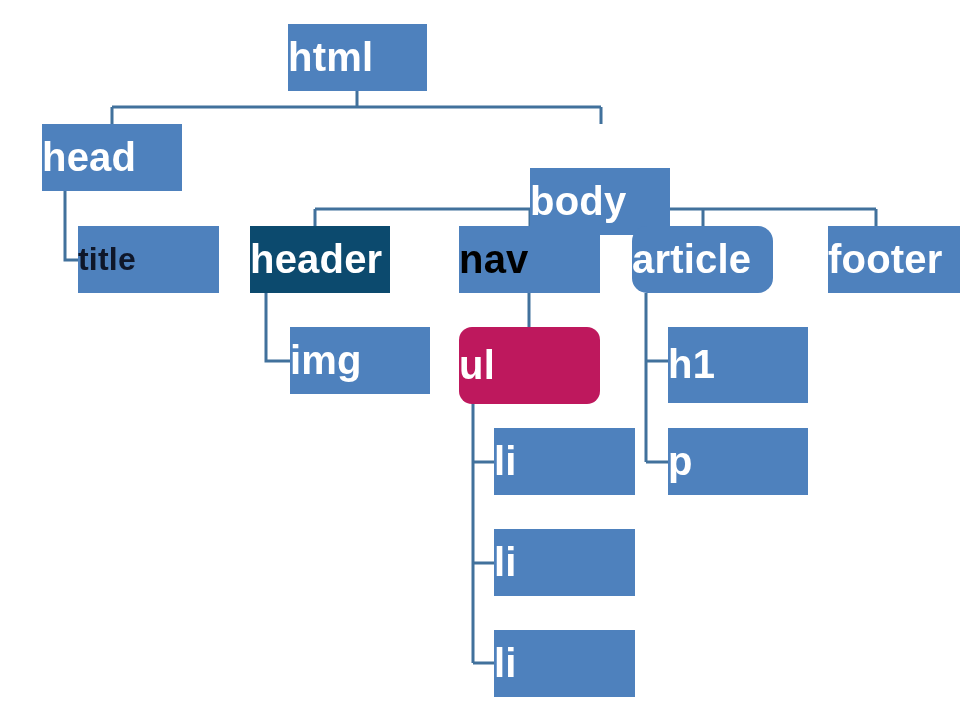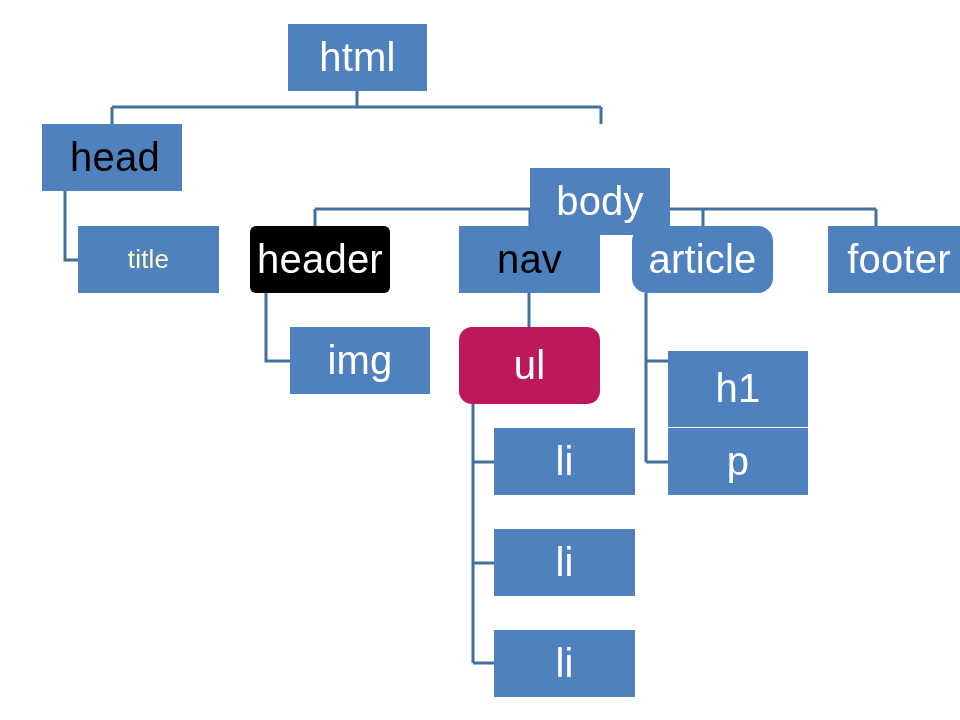--- a/index.html
+++ b/index.html
@@ -22,23 +22,22 @@
     top: 0;
     width: 960px;
     height: 720px;
     pointer-events: none;
   }
   .node {
     position: absolute;
     box-sizing: border-box;
     display: flex;
     align-items: center;
-    justify-content: center;
     color: #ffffff;
-    font-weight: 400;
+    font-weight: 700;
     letter-spacing: 0.2px;
     line-height: 1;
     white-space: nowrap;
     user-select: none;
   }
   .node-label {
     display: block;
     transform: translateY(-1px);
   }
 </style>
@@ -54,48 +53,48 @@
       <path d="M266,293 L266,361 L290,361" fill="none" stroke="#41719C" stroke-width="3" stroke-linecap="butt" stroke-linejoin="miter"></path>
       <path d="M529,293 L529,327" fill="none" stroke="#41719C" stroke-width="3" stroke-linecap="butt" stroke-linejoin="miter"></path>
       <path d="M646,293 L646,462 M646,361 L668,361 M646,462 L668,462" fill="none" stroke="#41719C" stroke-width="3" stroke-linecap="butt" stroke-linejoin="miter"></path>
       <path d="M473,394 L473,663 M473,462 L494,462 M473,563 L494,563 M473,663 L494,663" fill="none" stroke="#41719C" stroke-width="3" stroke-linecap="butt" stroke-linejoin="miter"></path>
     </svg>
 
   <div id="nodes-layer">
       <div class="node" style="left: 288px; top: 24px; width: 139px; height: 67px; background: rgb(78, 129, 189); color: rgb(255, 255, 255); font-size: 40px;">
         <span class="node-label">html</span>
       </div>
-      <div class="node" style="left: 42px; top: 124px; width: 140px; height: 67px; background: rgb(78, 129, 189); color: #000000; font-size: 40px; padding-left: 6px;">
+      <div class="node" style="left: 42px; top: 124px; width: 140px; height: 67px; background: rgb(78, 129, 189); color: #ffffff; font-size: 40px;">
         <span class="node-label">head</span>
       </div>
       <div class="node" style="left: 530px; top: 124px; width: 140px; height: 67px; background: rgb(78, 129, 189); color: rgb(255, 255, 255); font-size: 40px; margin-top: 44px;">
         <span class="node-label">body</span>
       </div>
-      <div class="node" style="left: 78px; top: 226px; width: 141px; height: 67px; background: rgb(78, 129, 189); color: #fef9c3; font-size: 26px;">
+      <div class="node" style="left: 78px; top: 226px; width: 141px; height: 67px; background: rgb(78, 129, 189); color: #0f172a; font-size: 32px;">
         <span class="node-label">title</span>
       </div>
-      <div class="node" style="left: 250px; top: 226px; width: 140px; height: 67px; background: #000000; color: rgb(255, 255, 255); font-size: 40px; border-radius: 6px;">
+      <div class="node" style="left: 250px; top: 226px; width: 140px; height: 67px; background: #0c4a6e; color: rgb(255, 255, 255); font-size: 40px;">
         <span class="node-label">header</span>
       </div>
       <div class="node" style="left: 459px; top: 226px; width: 141px; height: 67px; background: rgb(78, 129, 189); color: #000000; font-size: 40px;">
         <span class="node-label">nav</span>
       </div>
       <div class="node" style="left: 632px; top: 226px; width: 141px; height: 67px; background: rgb(78, 129, 189); color: rgb(255, 255, 255); font-size: 40px; border-radius: 15px;">
         <span class="node-label">article</span>
       </div>
       <div class="node" style="left: 804px; top: 226px; width: 142px; height: 67px; background: rgb(78, 129, 189); color: rgb(255, 255, 255); font-size: 40px; margin-left: 24px;">
         <span class="node-label">footer</span>
       </div>
       <div class="node" style="left: 290px; top: 327px; width: 140px; height: 67px; background: rgb(78, 129, 189); color: rgb(255, 255, 255); font-size: 40px;">
         <span class="node-label">img</span>
       </div>
       <div class="node" style="left: 459px; top: 327px; width: 141px; height: 77px; background: #be185d; color: rgb(255, 255, 255); font-size: 40px; border-radius: 13px;">
         <span class="node-label">ul</span>
       </div>
-      <div class="node" style="left: 668px; top: 327px; width: 140px; height: 76px; background: rgb(78, 129, 189); color: rgb(255, 255, 255); font-size: 40px; margin-top: 24px;">
+      <div class="node" style="left: 668px; top: 327px; width: 140px; height: 76px; background: rgb(78, 129, 189); color: rgb(255, 255, 255); font-size: 40px;">
         <span class="node-label">h1</span>
       </div>
       <div class="node" style="left: 668px; top: 428px; width: 140px; height: 67px; background: rgb(78, 129, 189); color: rgb(255, 255, 255); font-size: 40px;">
         <span class="node-label">p</span>
       </div>
       <div class="node" style="left: 494px; top: 428px; width: 141px; height: 67px; background: rgb(78, 129, 189); color: rgb(255, 255, 255); font-size: 40px;">
         <span class="node-label">li</span>
       </div>
       <div class="node" style="left: 494px; top: 529px; width: 141px; height: 67px; background: rgb(78, 129, 189); color: rgb(255, 255, 255); font-size: 40px;">
         <span class="node-label">li</span>

